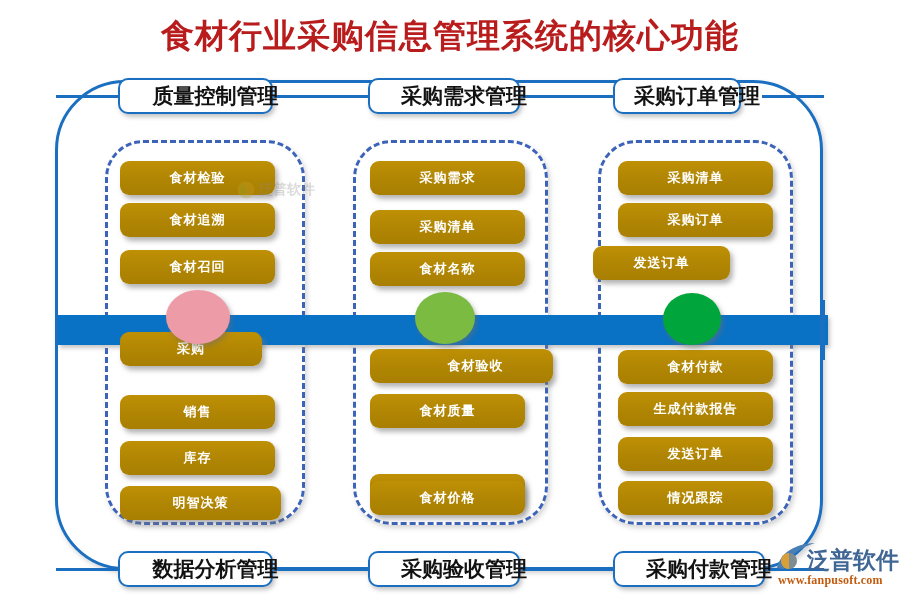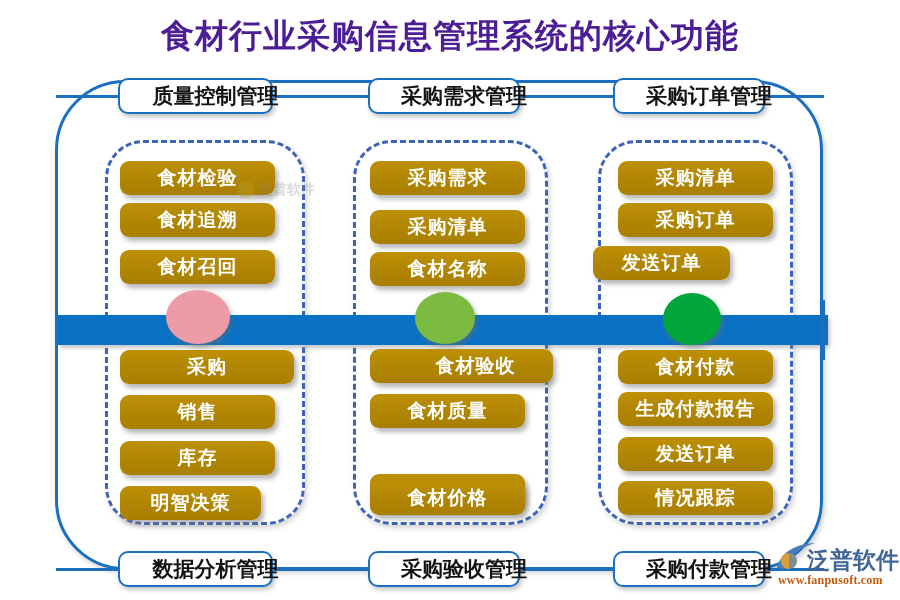--- a/index.html
+++ b/index.html
@@ -22,21 +22,21 @@
 
   
   #title {
     position: absolute;
     left: 0;
     top: 14px;
     width: 900px;
     text-align: center;
     font-size: 33px;
     font-weight: bold;
-    color: #4c1d95;
+    color: #b91c1c;
     letter-spacing: 1px;
     font-family: "Liberation Serif", "DejaVu Serif", serif;
     white-space: nowrap;
   }
 
   
   #outer-frame {
     position: absolute;
     left: 55px;
     top: 80px;
@@ -109,21 +109,21 @@
   
   .item {
     position: absolute;
     height: 34px;
     border-radius: 9px;
     background: linear-gradient(to bottom, #BE9005 0%, #B08503 55%, #A97F02 100%);
     color: #ffffff;
     display: flex;
     align-items: center;
     justify-content: center;
-    font-size: 19px;
+    font-size: 13px;
     font-weight: bold;
     letter-spacing: 1px;
     box-shadow: 3px 4px 5px rgba(120,120,120,0.55);
     white-space: nowrap;
     font-family: "Liberation Serif", "DejaVu Serif", serif;
     z-index: 5;
   }
 
   
   .node-ellipse {
@@ -216,21 +216,21 @@
 
   <div id="blue-bar"></div>
   <div id="blue-bar-rightcap"></div>
 
   <div class="pill" style="left:118px; top:78px; width:155px; height:36px;">
     <span>质量控制管理</span>
   </div>
   <div class="pill" style="left:368px; top:78px; width:152px; height:36px;">
     <span>采购需求管理</span>
   </div>
-  <div class="pill" style="left:613px; top:78px; width:152px; height:36px;text-align:right;">
+  <div class="pill" style="left:613px; top:78px; width:128px; height:36px;text-align:right;">
     <span>采购订单管理</span>
   </div>
 
   <div class="pill" style="left:118px; top:551px; width:155px; height:36px;">
     <span>数据分析管理</span>
   </div>
   <div class="pill" style="left:613px; top:551px; width:152px; height:36px;">
     <span>采购付款管理</span>
   </div>
   <div class="pill" style="left:368px; top:551px; width:152px; height:36px;">
@@ -240,30 +240,30 @@
   <div class="item" style="left:120px; top:161px; width:155px;">
     <span>食材检验</span>
   </div>
   <div class="item" style="left:120px; top:203px; width:155px;">
     <span>食材追溯</span>
   </div>
   <div class="item" style="left:120px; top:250px; width:155px;">
     <span>食材召回</span>
   </div>
   <div class="node-ellipse" style="left:166px; top:290px; width:64px; height:54px; background:#EE9BA8;"></div>
-  <div class="item" style="left:120px; top:350px; width:174px;font-family:Liberation Serif, serif;">
+  <div class="item" style="left:120px; top:332px; width:142px;font-family:Liberation Serif, serif;">
     <span>采购</span>
   </div>
   <div class="item" style="left:120px; top:395px; width:155px;">
     <span>销售</span>
   </div>
   <div class="item" style="left:120px; top:441px; width:155px;">
     <span>库存</span>
   </div>
-  <div class="item" style="left:120px; top:486px; width:141px;">
+  <div class="item" style="left:120px; top:486px; width:161px;">
     <span>明智决策</span>
   </div>
 
   <div class="item" style="left:370px; top:161px; width:155px;">
     <span>采购需求</span>
   </div>
   <div class="item" style="left:370px; top:210px; width:155px;">
     <span>采购清单</span>
   </div>
   <div class="item" style="left:370px; top:252px; width:155px;">

